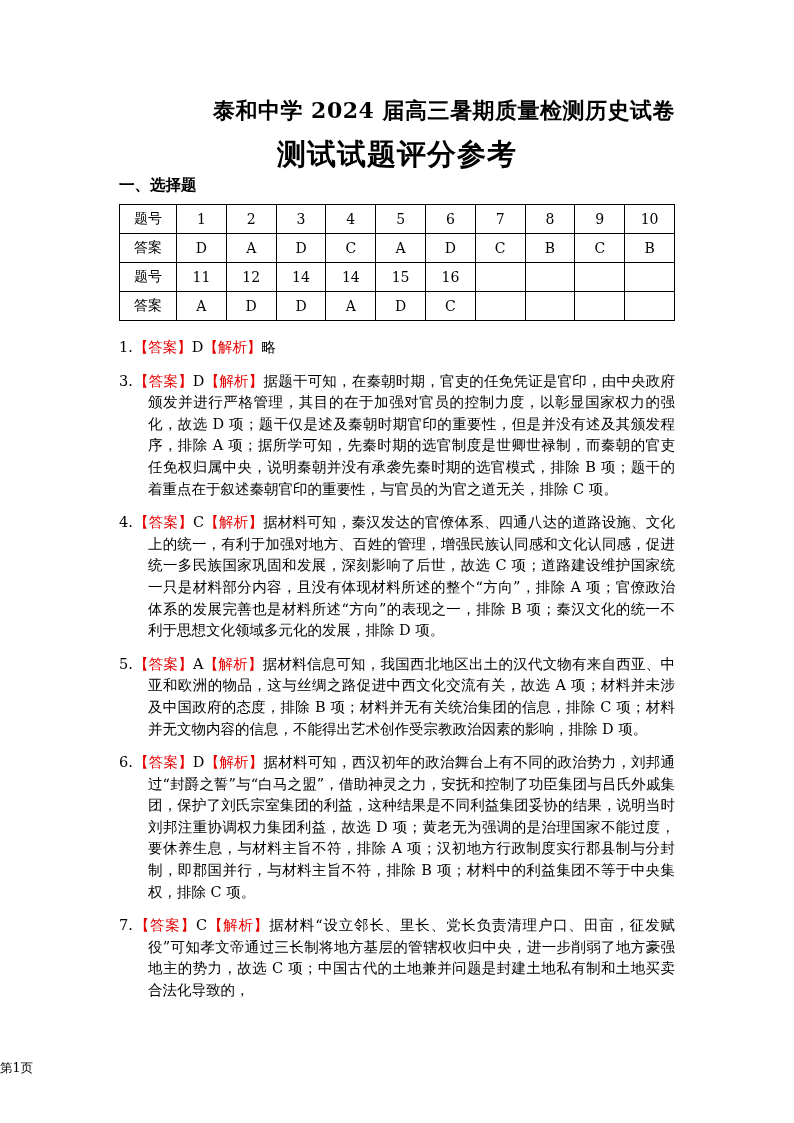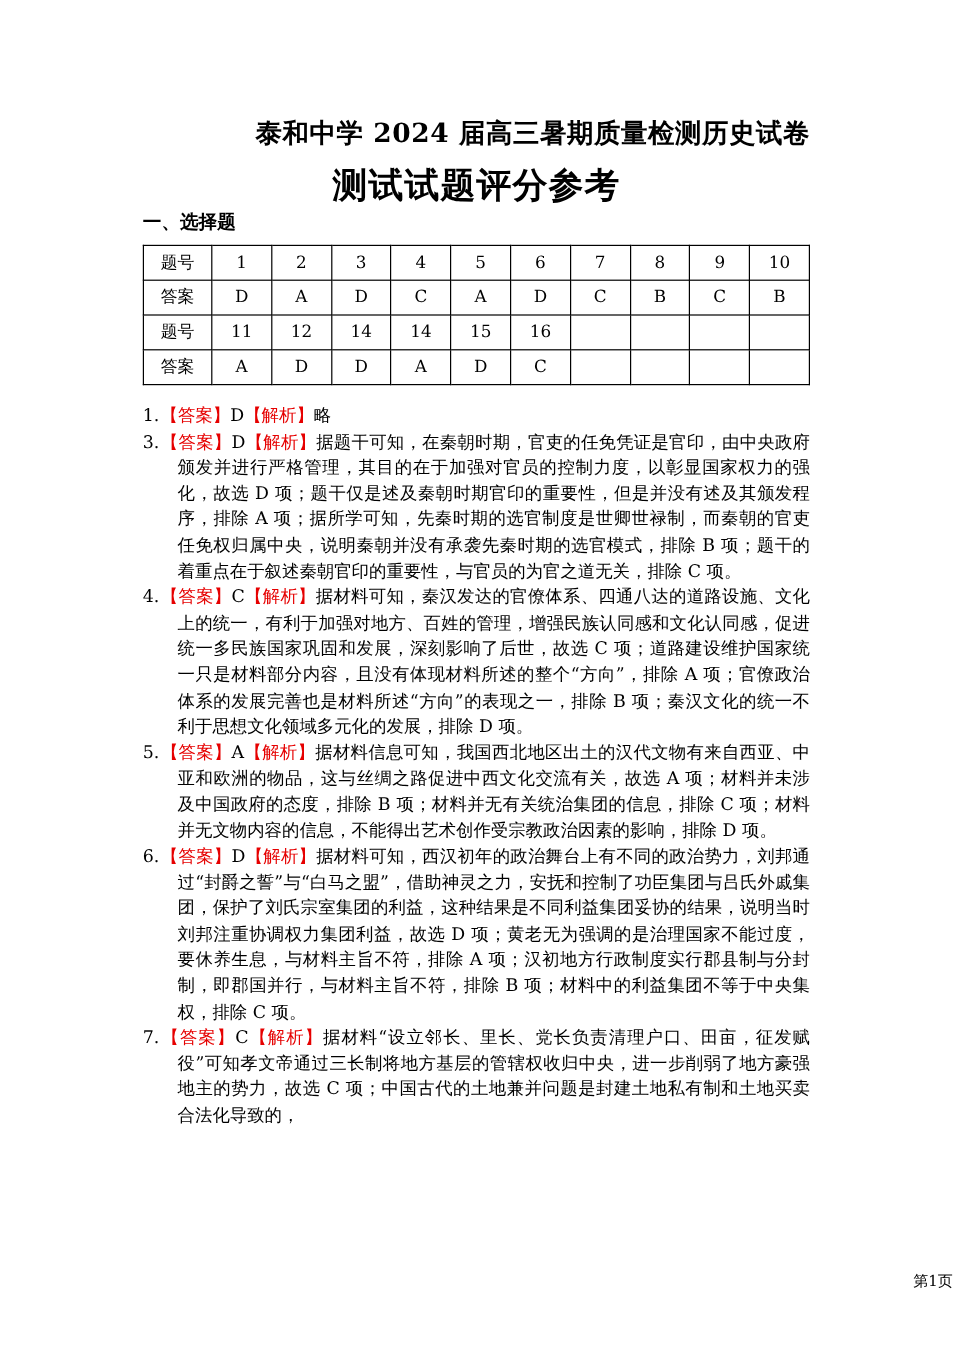--- a/index.html
+++ b/index.html
@@ -48,28 +48,29 @@
     overflow: hidden;
   }
   table.answer-table td.head-col { width: 57px; text-align: center; }
   .items { margin-top: 16px; }
   .item {
     font-size: 14.5px;
     line-height: 21.6px;
     padding-left: 29px;
     text-indent: -29px;
     text-align: justify;
+    margin-top: 12px;
   }
   .item .num { padding-right: 1px; }
   .red { color: #e60000; }
   .footer {
     position: absolute;
     left: 0; bottom: 46px;
     width: 100%;
-    text-align: right;
+    text-align: left;
     font-size: 12.5px;
   }
 </style>
 </head>
 <body>
 
 <div class="page">
 
   <div class="title1">泰和中学 2024 届高三暑期质量检测历史试卷</div>
   <div class="title2">测试试题评分参考</div>

